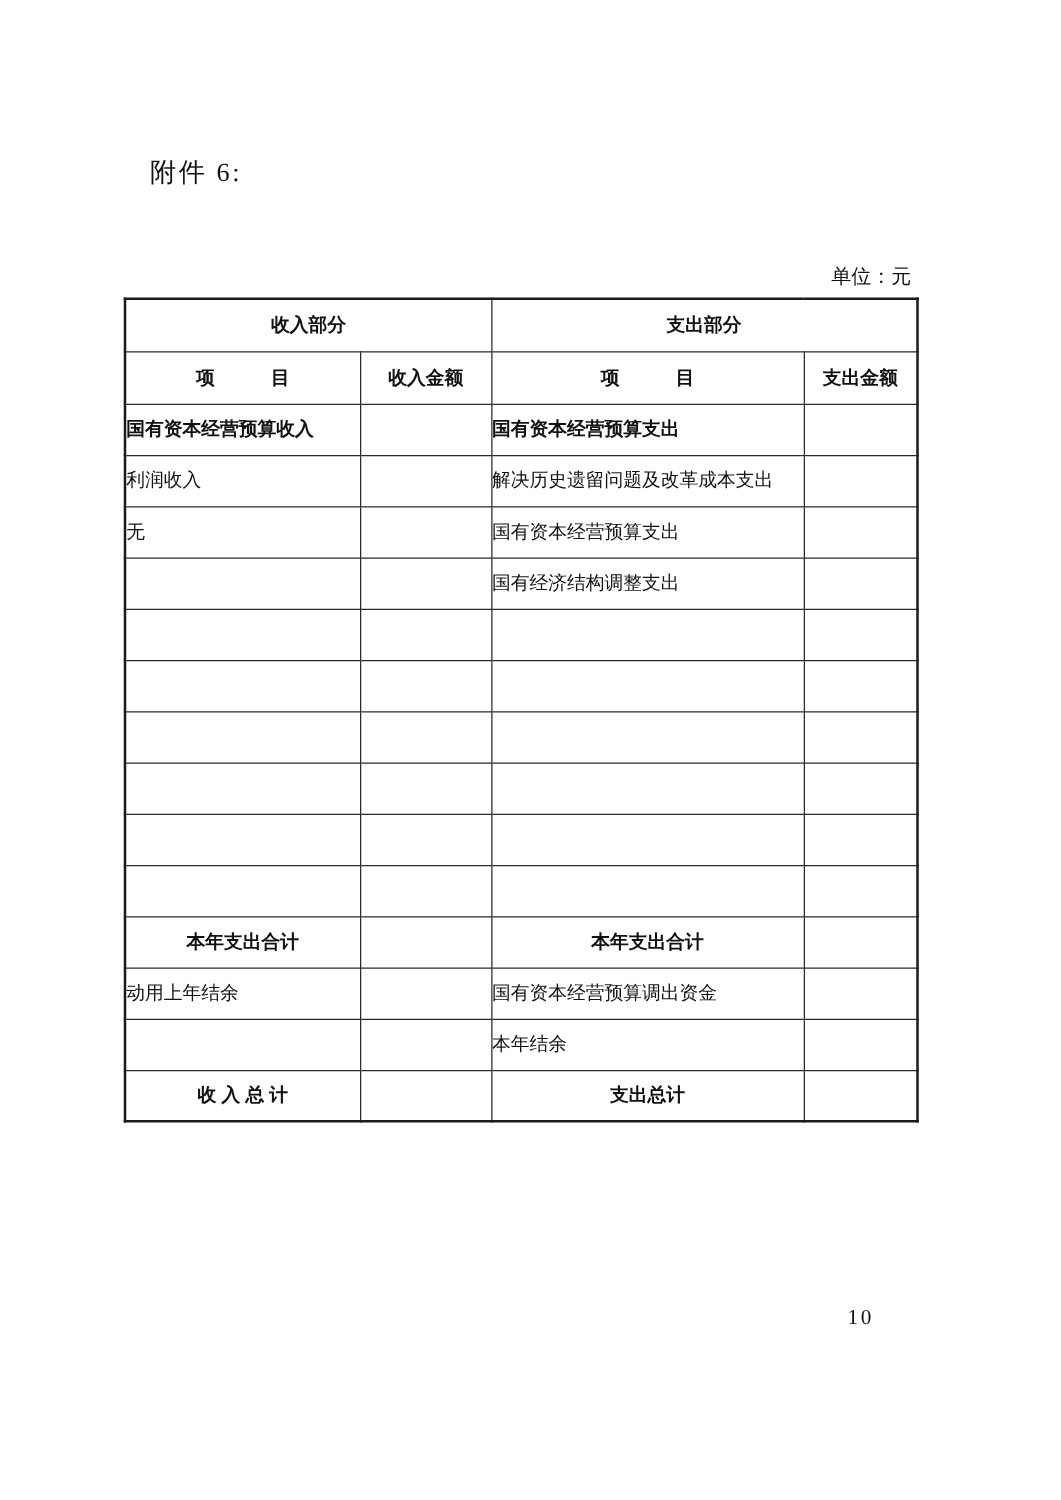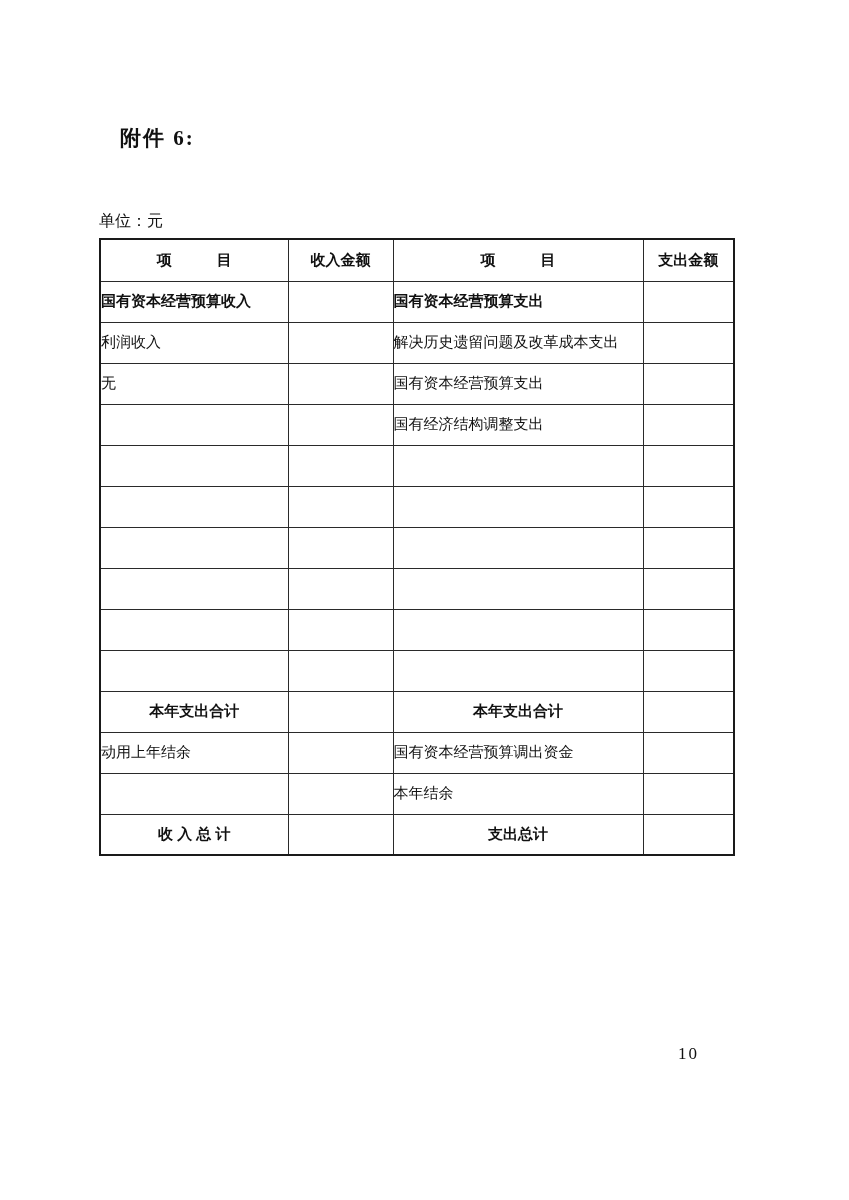--- a/index.html
+++ b/index.html
@@ -12,38 +12,38 @@
     margin: 0 auto;
     background: #ffffff;
     overflow: hidden;
   }
   .attachment {
     position: absolute;
     left: 120px;
     top: 124px;
     font-size: 21px;
     letter-spacing: 2px;
-    font-weight: bold;
   }
   .title {
     position: absolute;
     left: 0;
     top: 170px;
     width: 100%;
     text-align: center;
     font-size: 27px;
     font-weight: bold;
     font-family: "Liberation Sans", sans-serif;
     letter-spacing: 1px;
   }
   .unit {
     position: absolute;
     left: 99px;
     top: 211px;
     width: 634px;
+    text-align: right;
     font-size: 16px;
     padding-right: 4px;
   }
   table.budget {
     position: absolute;
     left: 99px;
     top: 238px;
     width: 634px;
     border-collapse: collapse;
     table-layout: fixed;
@@ -87,20 +87,24 @@
   <div class="unit">单位：元</div>
 
   <table class="budget">
     <colgroup>
       <col style="width:188px">
       <col style="width:105px">
       <col style="width:250px">
       <col style="width:91px">
     </colgroup>
     <tbody>
+      <tr class="section-row">
+        <td colspan="2" class="c b">收入部分</td>
+        <td colspan="2" class="c b">支出部分</td>
+      </tr>
       <tr class="colhead-row">
         <td class="c b">项　　　目</td>
         <td class="c b">收入金额</td>
         <td class="c b">项　　　目</td>
         <td class="c b">支出金额</td>
       </tr>
 
       <tr>
         <td class="b i6">国有资本经营预算收入</td>
         <td></td>

